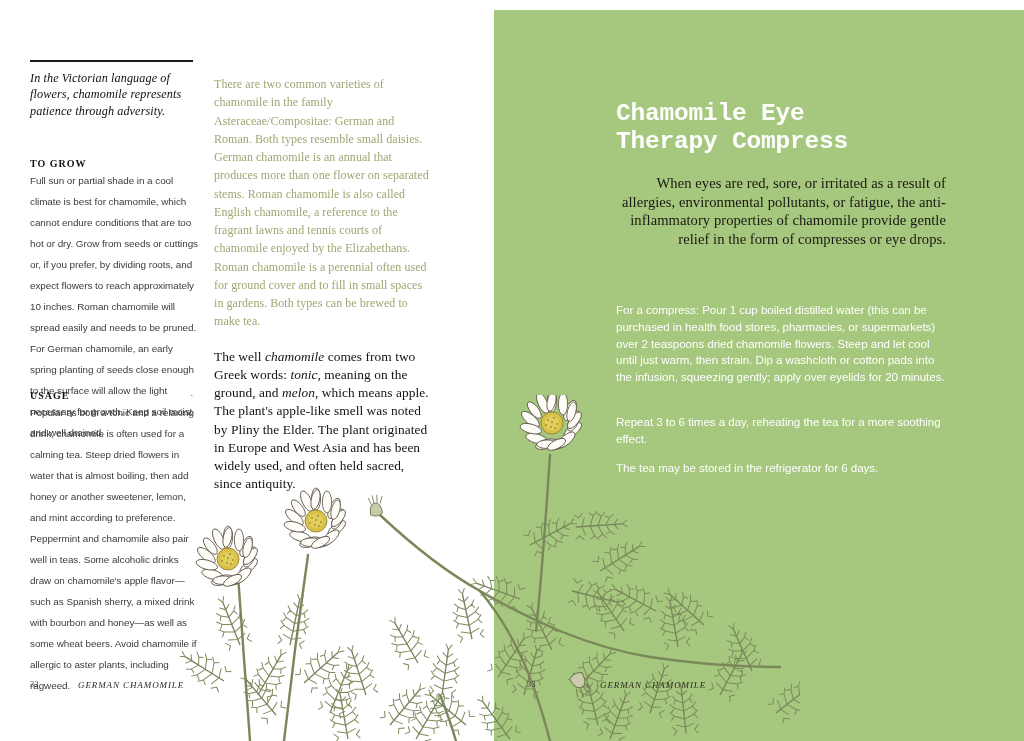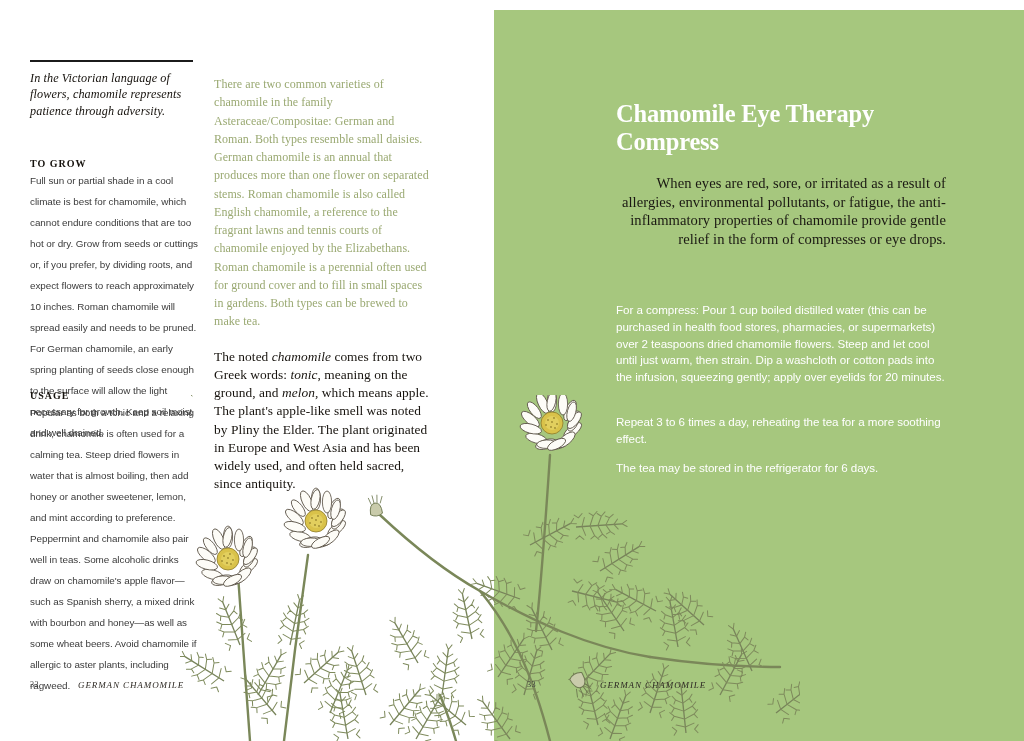--- a/index.html
+++ b/index.html
@@ -127,21 +127,21 @@
   #rh-left      { left: 78px;  top: 680px; }
   #folio-right  { left: 527px; top: 680px; }
   #rh-right     { left: 600px; top: 680px; }
 
   
   #panel-title {
     position: absolute;
     left: 616px;
     top: 100px;
     width: 300px;
-    font-family: Liberation Serif, serif;
+    font-family: Liberation Mono, monospace;
     font-size: 24.5px;
     font-weight: bold;
     line-height: 28px;
     color: #ffffff;
     letter-spacing: -0.2px;
   }
   #panel-intro {
     position: absolute;
     left: 616px;
     top: 174px;
@@ -192,21 +192,21 @@
     <div id="epigraph">In the Victorian language of flowers, chamomile represents patience through adversity.</div>
 
     <div class="side-head" id="head-grow">TO GROW</div>
     <div class="side-body" id="body-grow">Full sun or partial shade in a cool climate is best for chamomile, which cannot endure conditions that are too hot or dry. Grow from seeds or cuttings or, if you prefer, by dividing roots, and expect flowers to reach approximately 10 inches. Roman chamomile will spread easily and needs to be pruned. For German chamomile, an early spring planting of seeds close enough to the surface will allow the light necessary for growth. Keep soil moist and well drained.</div>
 
     <div class="side-head" id="head-usage">USAGE</div>
     <div class="side-body" id="body-usage">Popular as both a tonic and a relaxing drink, chamomile is often used for a calming tea. Steep dried flowers in water that is almost boiling, then add honey or another sweetener, lemon, and mint according to preference. Peppermint and chamomile also pair well in teas. Some alcoholic drinks draw on chamomile's apple flavor—such as Spanish sherry, a mixed drink with bourbon and honey—as well as some wheat beers. Avoid chamomile if allergic to aster plants, including ragweed.</div>
 
     <div id="mid-col">
       <p id="mid-green">There are two common varieties of chamomile in the family Asteraceae/Compositae: German and Roman. Both types resemble small daisies. German chamomile is an annual that produces more than one flower on separated stems. Roman chamomile is also called English chamomile, a reference to the fragrant lawns and tennis courts of chamomile enjoyed by the Elizabethans. Roman chamomile is a perennial often used for ground cover and to fill in small spaces in gardens. Both types can be brewed to make tea.</p>
-      <p id="mid-black"><span>The noted </span><i>chamomile</i><span> comes from two Greek words: </span><i>tonic</i><span>, meaning on the ground, and </span><i>melon</i><span>, which means apple. The plant's apple-like smell was noted by Pliny the Elder. The plant originated in Europe and West Asia and has been widely used, and often held sacred, since antiquity.</span></p>
+      <p id="mid-black"><span>The well </span><i>chamomile</i><span> comes from two Greek words: </span><i>tonic</i><span>, meaning on the ground, and </span><i>melon</i><span>, which means apple. The plant's apple-like smell was noted by Pliny the Elder. The plant originated in Europe and West Asia and has been widely used, and often held sacred, since antiquity.</span></p>
     </div>
 
     <div class="folio" id="folio-left">32</div>
     <div class="running-head" id="rh-left">GERMAN CHAMOMILE</div>
   </div>
 
   <svg id="illustration" viewBox="0 0 620 346">
     <defs>
       <g id="frond">
         <path d="M0,0 L0,-46" stroke="#77835a" stroke-width="1.3" fill="none"></path>

